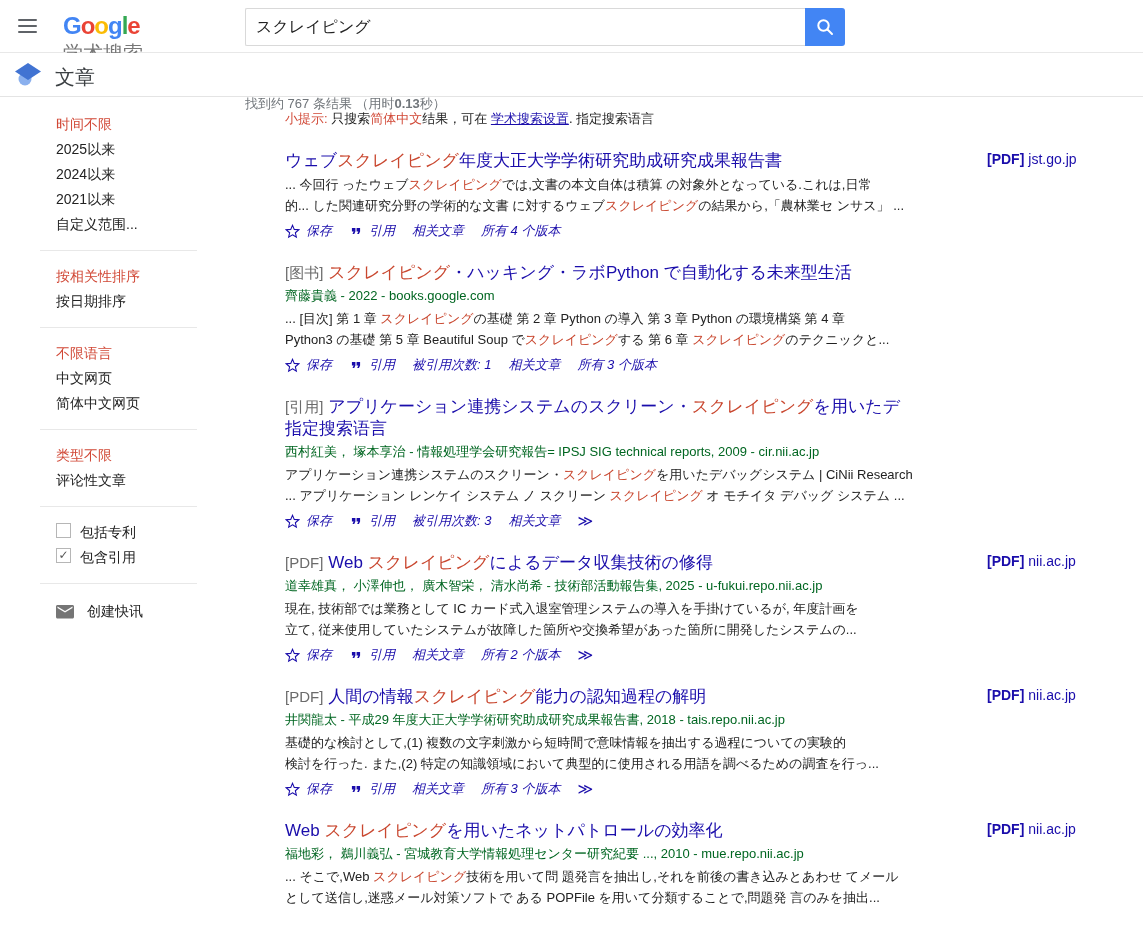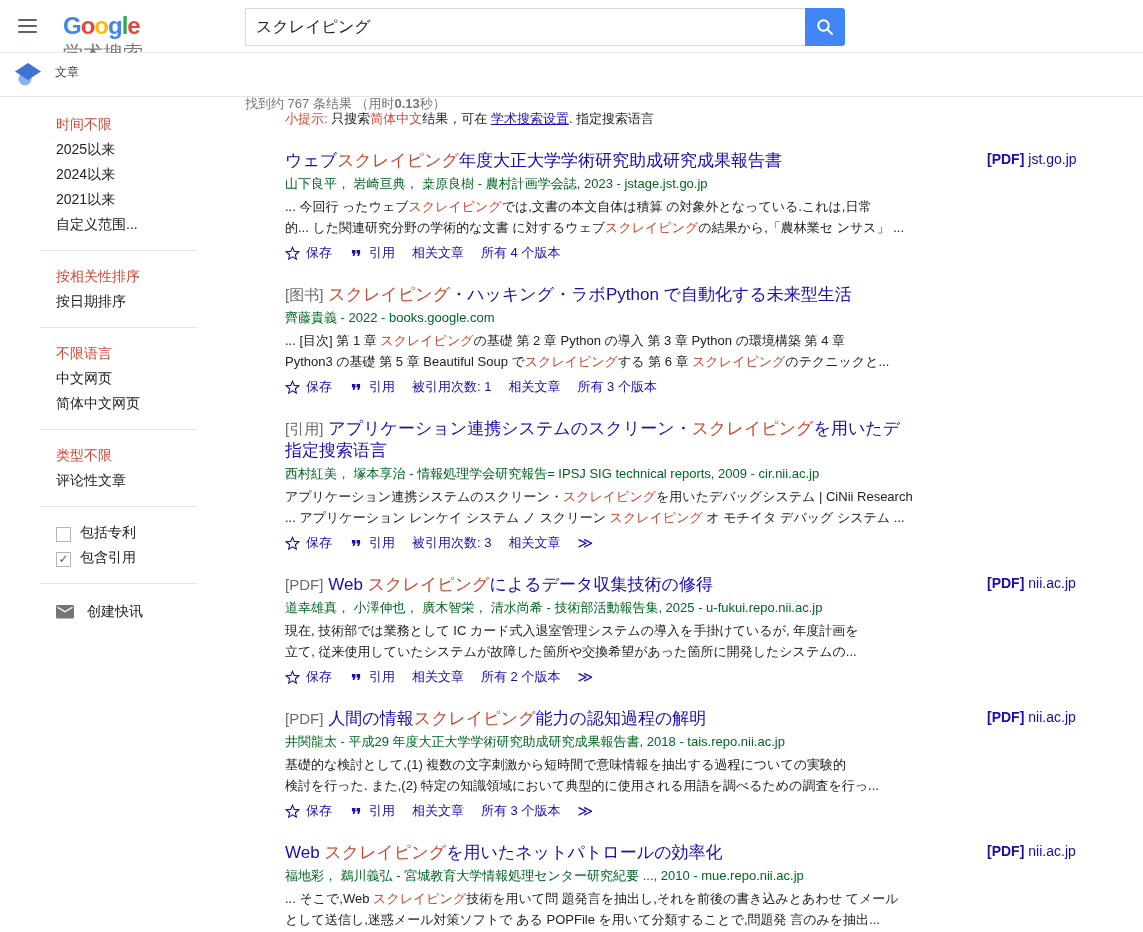--- a/index.html
+++ b/index.html
@@ -17,46 +17,46 @@
   .search-wrap{position:absolute;left:245px;top:8px;height:38px;display:flex;}
   .search-input{
     box-sizing:border-box;width:560px;height:38px;border:1px solid #d9d9d9;border-right:none;
     font-size:16px;padding:0 10px;color:#222;outline:none;border-radius:2px 0 0 2px;
     font-family:"Liberation Sans","DejaVu Sans",sans-serif;
   }
   .search-btn{width:40px;height:38px;border:none;background:#4285f4;border-radius:0 3px 3px 0;cursor:pointer;display:flex;align-items:center;justify-content:center;}
   
   .subheader{position:relative;height:43px;border-bottom:1px solid #e4e4e4;background:#fff;}
   .scholar-badge{position:absolute;left:14px;top:8px;}
-  .tab{position:absolute;left:55px;top:11px;font-size:12px;color:#3c4043;cursor:pointer;}
+  .tab{position:absolute;left:55px;top:11px;font-size:20px;color:#3c4043;cursor:pointer;}
   .stats{position:absolute;left:245px;top:14px;font-size:13px;color:#70757a;margin-top:28px;}
   .stats b{font-weight:bold;}
   
   .sidebar{position:absolute;left:0;top:96px;width:240px;padding-top:16px;}
   .side-item{padding:3px 0 3px 56px;font-size:14px;line-height:19px;color:#222;cursor:pointer;}
   .side-item.active{color:#d14836;}
   .side-divider{border-top:1px solid #e8e8e8;margin:13px 43px 13px 40px;}
-  .cb-row{padding:3px 0 3px 56px;font-size:14px;line-height:19px;color:#222;display:flex;align-items:flex-end;cursor:pointer;}
+  .cb-row{padding:3px 0 3px 56px;font-size:14px;line-height:19px;color:#222;display:flex;align-items:flex-start;cursor:pointer;}
   .cbbox{display:inline-flex;align-items:center;justify-content:center;width:13px;height:13px;border:1px solid #b6b6b6;background:#fff;margin-right:9px;font-size:12px;color:#555;line-height:13px;}
   .alert-row{padding:6px 0 3px 56px;font-size:14px;color:#222;display:flex;align-items:center;cursor:pointer;}
   .alert-row svg{margin-right:13px;}
   
   .main{position:absolute;left:245px;top:96px;width:660px;margin-left:40px;}
   .tip{margin-top:14px;font-size:13px;line-height:18px;color:#222;}
   .seg-red{color:#d14836;}
   .seg-link{color:#1a0dab;text-decoration:underline;cursor:pointer;}
   .hl{color:#c9472f;}
   .result{margin-top:22px;position:relative;}
   .result h3{margin:0;font-size:17px;font-weight:400;line-height:22px;}
   .prefix{color:#6b6b6b;font-size:15px;margin-right:5px;}
   .title-link{color:#1a0dab;text-decoration:none;cursor:pointer;}
   .byline{color:#006621;font-size:13px;line-height:20px;margin-top:2px;}
   .snippet{font-size:13px;line-height:21px;margin-top:2px;color:#222;}
   .actions{margin-top:6px;font-size:13px;height:18px;display:flex;align-items:center;gap:17px;}
-  .action{color:#1a0dab;display:inline-flex;align-items:center;gap:6px;cursor:pointer;white-space:nowrap;}
+  .action{color:#1a0dab;display:inline-flex;align-items:center;gap:6px;cursor:pointer;white-space:nowrap;font-style:italic;}
   .action.more{font-size:15px;letter-spacing:-2px;}
   .pdf{position:absolute;left:702px;top:1px;font-size:14px;white-space:nowrap;color:#1a0dab;cursor:pointer;}
   .pdf b{font-weight:bold;margin-right:4px;}
 </style>
 </head>
 <body>
 
 <header class="topbar">
   <button class="menu-btn">
     <span></span>
@@ -134,21 +134,20 @@
     <span>创建快讯</span>
   </div>
 </aside>
 
 <main class="main">
   <div class="tip"><span class="seg-red">小提示:</span><span>  只搜索</span><span class="seg-red">简体中文</span><span>结果，可在 </span><span class="seg-link">学术搜索设置</span><span>. </span><span>指定搜索语言</span></div>
   <div id="results">
       <article class="result">
         <div class="pdf"><b>[PDF]</b><span>jst.go.jp</span></div>
         <h3><a class="title-link"><span>ウェブ</span><span class="hl">スクレイピング</span><span>年度大正大学学術研究助成研究成果報告書</span></a></h3>
-        <div class="byline">山下良平， 岩崎亘典， 桒原良樹 - 農村計画学会誌, 2023 - jstage.jst.go.jp</div>
         <div class="snippet"><span>... 今回行 ったウェブ</span><span class="hl">スクレイピング</span><span>では,文書の本文自体は積算 の対象外となっている.これは,日常</span><br><span>的... した関連研究分野の学術的な文書 に対するウェブ</span><span class="hl">スクレイピング</span><span>の結果から,「農林業セ ンサス」 ...</span></div>
         <div class="actions">
           <span class="action">
             <svg width="15" height="15" viewBox="0 0 24 24" fill="none" stroke="#1a0dab" stroke-width="1.7">
               <path d="M12 17.27L18.18 21l-1.64-7.03L22 9.24l-7.19-.61L12 2 9.19 8.63 2 9.24l5.46 4.73L5.82 21z"></path>
             </svg>
             <span>保存</span>
           </span>
           <span class="action">
             <svg width="14" height="14" viewBox="0 0 24 24" fill="#1a0dab">

